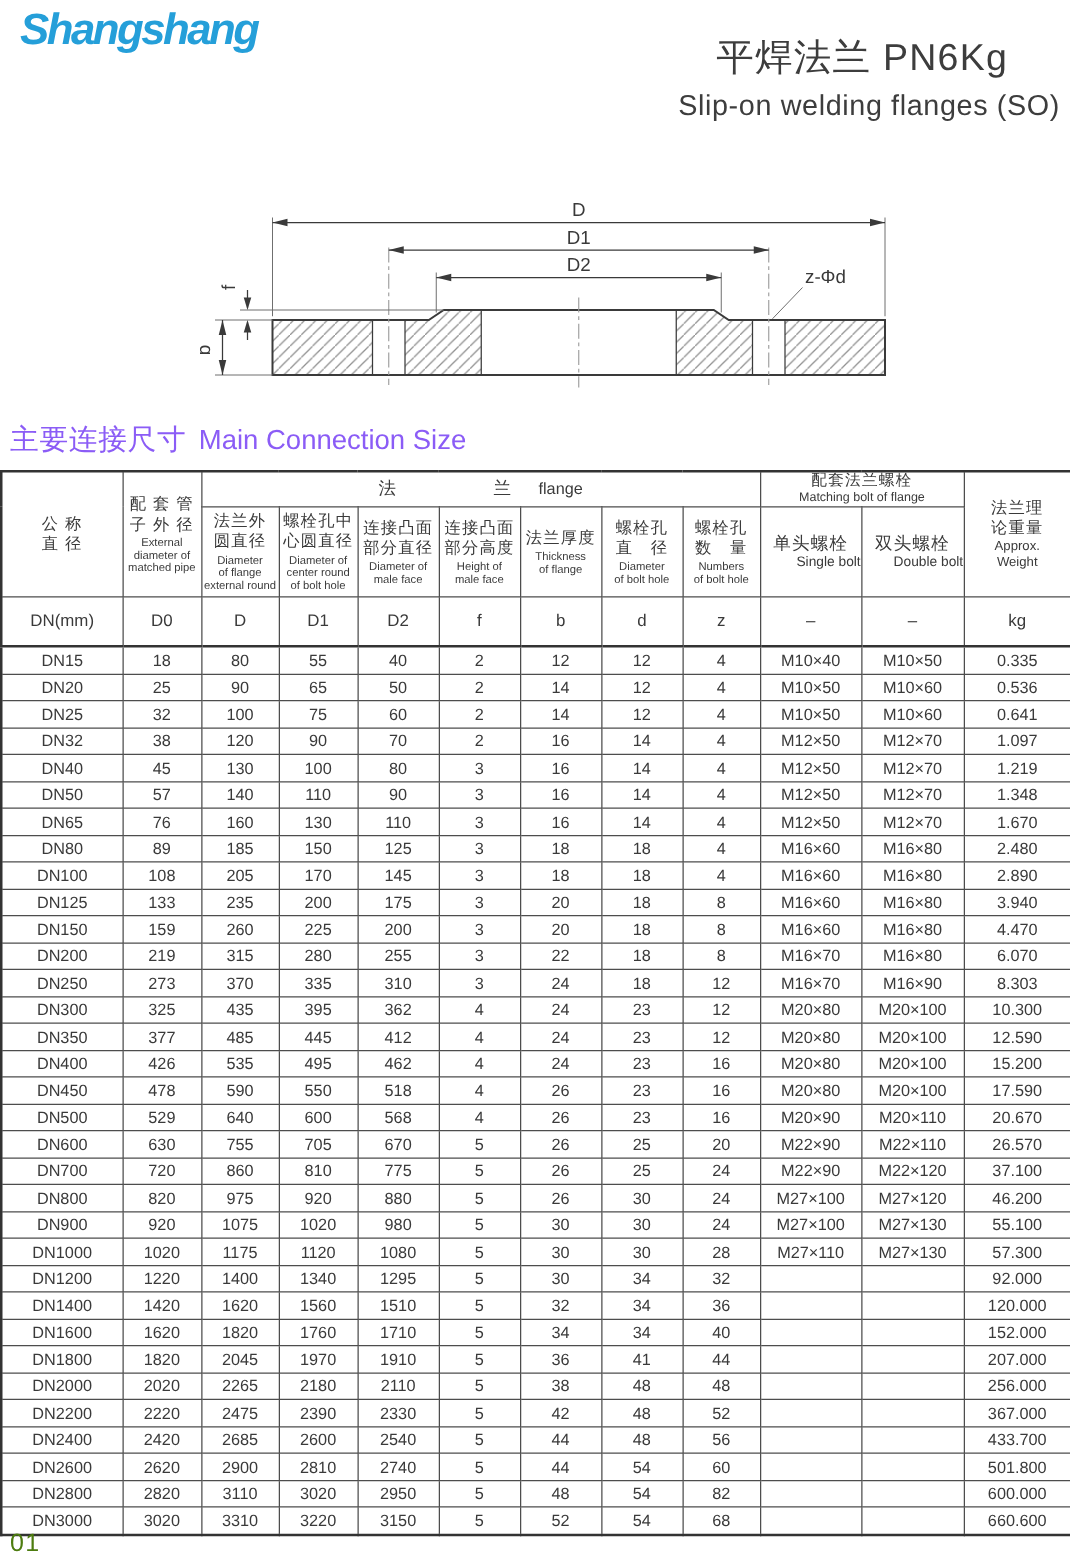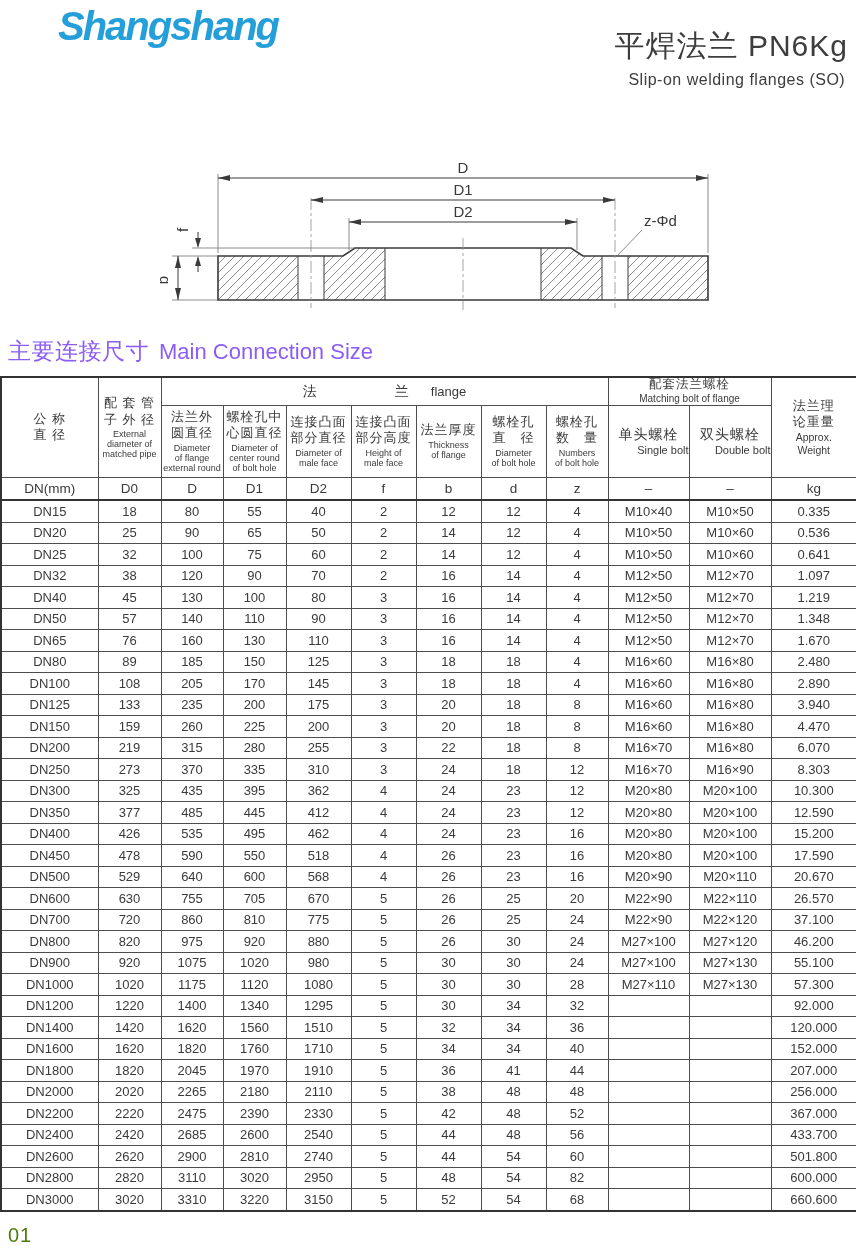--- a/index.html
+++ b/index.html
@@ -3,44 +3,44 @@
 <meta charset="utf-8">
 <style>
   html,body{margin:0;padding:0;}
   body{
     width:856px;height:1252px;position:relative;background:#ffffff;
     font-family:"Liberation Sans","DejaVu Sans",sans-serif;color:#3a3a3a;
     overflow:hidden;
   }
   
   .logo{position:absolute;left:16px;top:6px;line-height:1;}
-  .logo-name{font-size:40px;font-weight:bold;font-style:italic;letter-spacing:-2px;color:#259fd9;margin-left:42px;}
+  .logo-name{font-size:35px;font-weight:bold;font-style:italic;letter-spacing:-2px;color:#259fd9;}
   .logo-sub{font-size:23px;color:#259fd9;margin-top:2px;letter-spacing:0.5px;}
   .title-block{position:absolute;right:8px;top:26px;text-align:center;color:#3d3d3d;}
   .title-zh{font-size:30px;letter-spacing:1px;}
-  .title-en{font-size:16px;margin-top:4px;letter-spacing:0.5px;margin-left:11px;}
+  .title-en{font-size:23px;margin-top:4px;letter-spacing:0.5px;margin-left:11px;}
   
   .drawing{position:absolute;left:160px;top:160px;}
   .drawing text{font-family:"Liberation Sans","DejaVu Sans",sans-serif;fill:#3a3a3a;}
   
   .section-heading{position:absolute;left:8px;top:336px;font-size:23px;color:#8b5cf6;letter-spacing:0.5px;}
   .section-heading .en{font-size:22px;margin-left:10px;}
   
   .spec-table{
     position:absolute;left:0;top:376px;width:856px;
     border-collapse:collapse;table-layout:fixed;
     border:2px solid #333;
   }
   .spec-table th,.spec-table td{
     border:1px solid #4d4d4d;text-align:center;vertical-align:middle;padding:0;
     font-weight:normal;color:#3a3a3a;overflow:hidden;
   }
   tr.row-group{height:28px;}
   tr.row-sub{height:72px;}
-  tr.row-symbols{height:23px;}
+  tr.row-symbols{height:40px;}
   tr.row-symbols th{border-bottom:2px solid #333;font-size:13.5px;}
   tbody td{height:20.5px;font-size:13px;}
   .zh{font-size:13px;line-height:1.25;letter-spacing:1px;}
   .pre{white-space:pre-line;}
   .en{font-size:9px;line-height:1.12;letter-spacing:0;margin-top:1px;}
   .group-flange .zh-a{margin-right:78px;font-size:14px;}
   .group-flange .zh-b{margin-right:22px;font-size:14px;}
   .group-flange .flange-en{font-size:13px;}
   .group-bolts .zh{font-size:12.5px;line-height:1.1;}
   .group-bolts .en{font-size:10px;}

